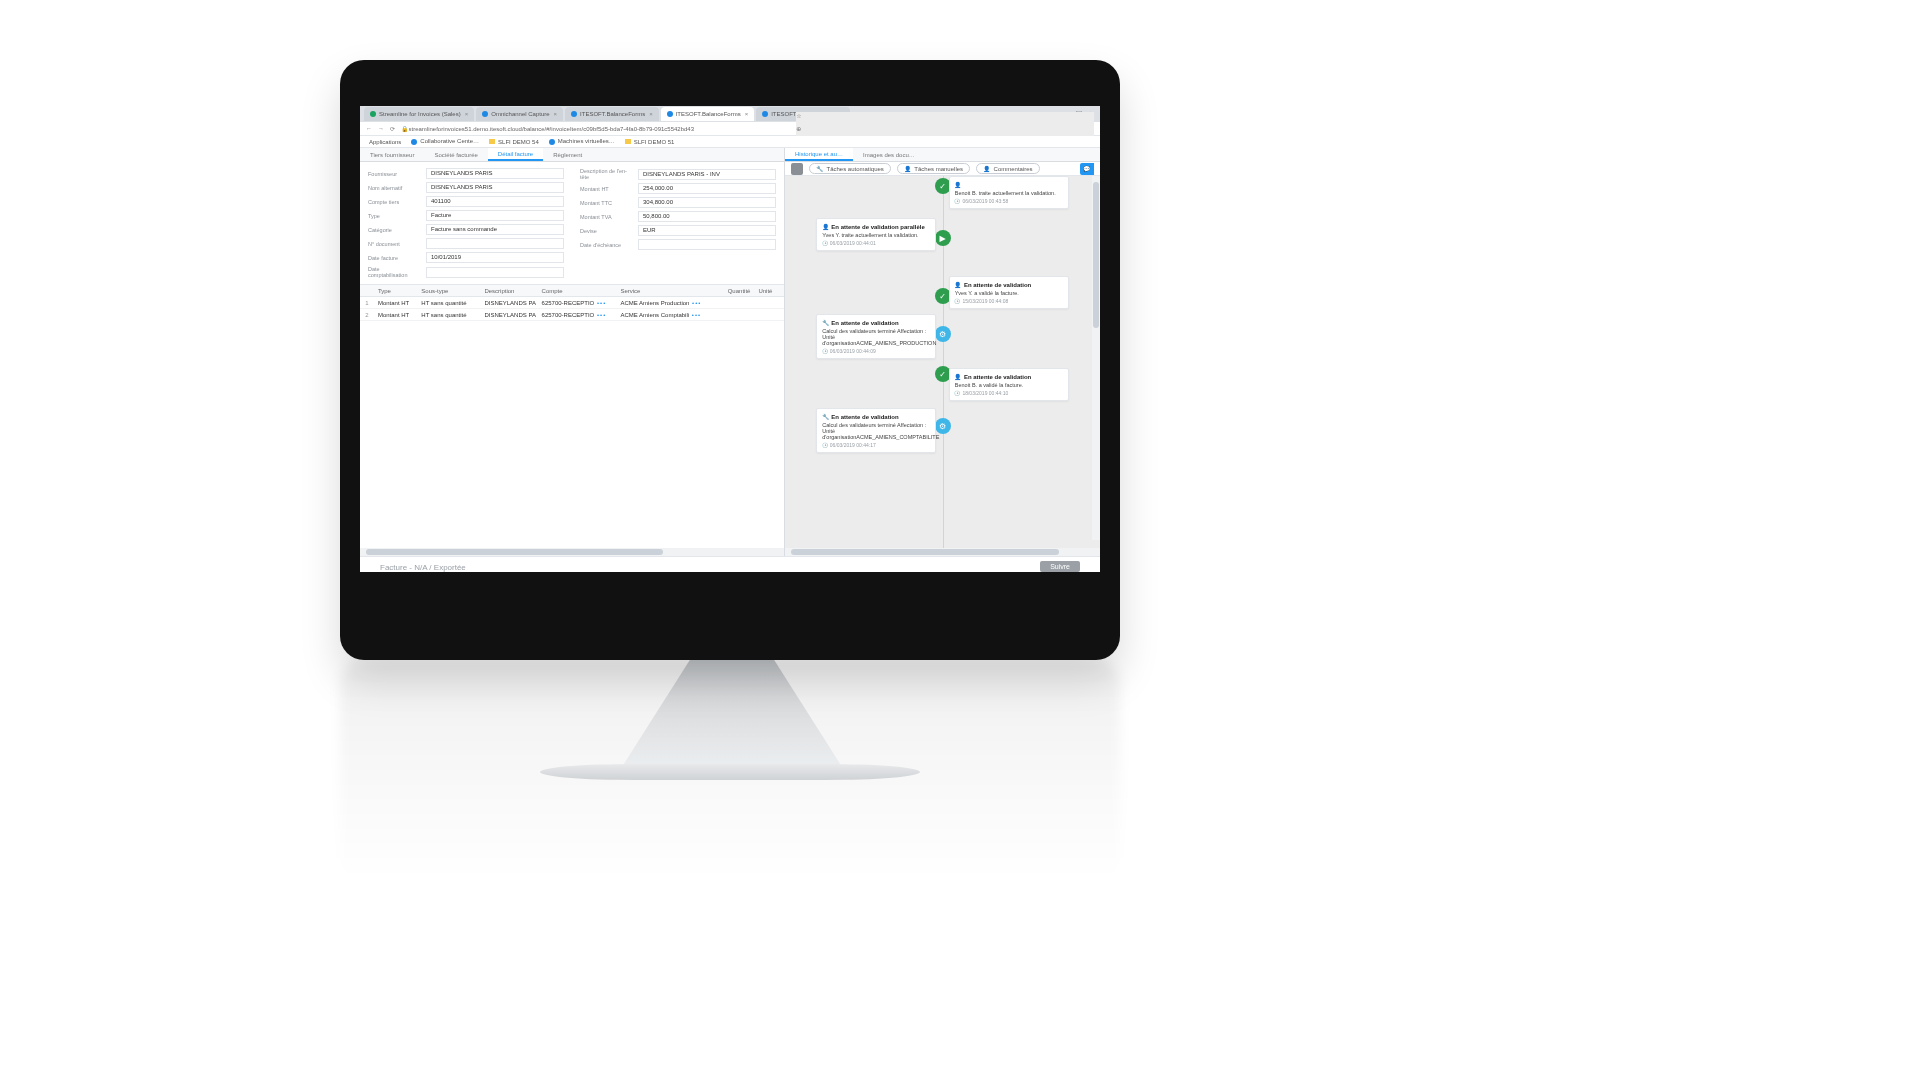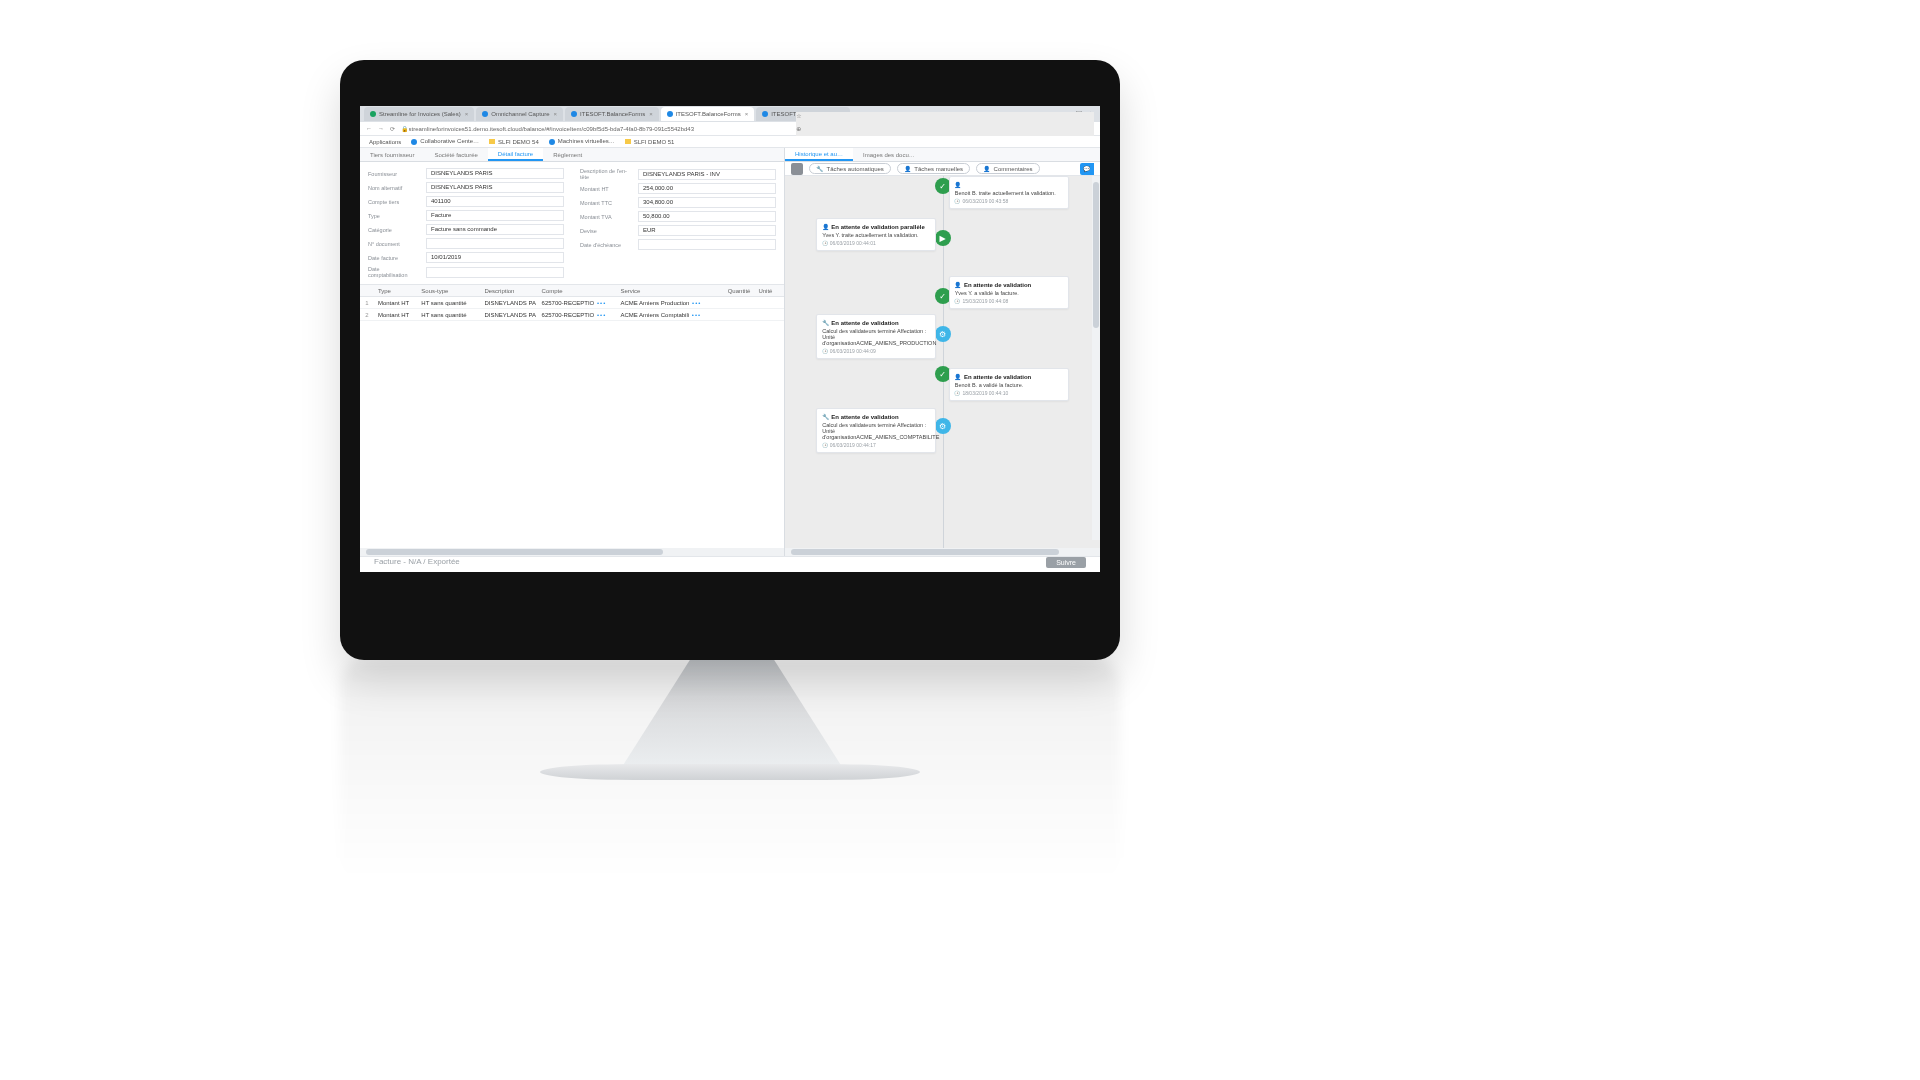--- a/index.html
+++ b/index.html
@@ -45,21 +45,21 @@
   .ghead{display:flex;background:#f7f8fa;color:#666;font-size:6px;border-bottom:1px solid #e3e6ea;height:12px;align-items:center}
   .cell{padding:0 4px;overflow:hidden;white-space:nowrap}
   .c0{width:14px;text-align:center;color:#999}
   .c1{width:44px}.c2{width:64px}.c3{width:58px}.c4{width:80px}.c5{width:100px}.c6{width:40px;text-align:right}.c7{width:30px}
   .grow{display:flex;height:12px;align-items:center;font-size:6px;border-bottom:1px solid #f0f2f4;color:#333}
   .dots{color:#2196f3;letter-spacing:1px}
 
   .hscroll{height:8px;background:#f0f2f4;position:relative}
   .hscroll .thumb{position:absolute;left:6px;top:1px;height:6px;width:70%;background:#cbd1d8;border-radius:3px}
 
-  .status{height:16px;background:#fff;border-top:1px solid #e3e6ea;display:flex;align-items:flex-start;padding:0 14px;font-size:8px;color:#9aa0a6}
+  .status{height:16px;background:#fff;border-top:1px solid #e3e6ea;display:flex;align-items:flex-end;padding:0 20px;font-size:8px;color:#9aa0a6}
   .status .btn{margin-left:auto;background:#9aa0a6;color:#fff;padding:2px 10px;border-radius:2px;font-size:7px}
 
   
   .rtabs{display:flex;height:14px;background:#f7f8fa;border-bottom:1px solid #d9dde2}
   .rtool{height:14px;background:#fff;display:flex;align-items:center;gap:6px;padding:0 6px;border-bottom:1px solid #e3e6ea;font-size:6px}
   .pill{border:1px solid #c9ced5;border-radius:8px;padding:1px 6px;display:flex;align-items:center;gap:3px;color:#555;white-space:nowrap}
   .sq{width:12px;height:12px;background:#8a8f96;border-radius:2px}
   .bluebtn{width:14px;height:12px;background:#2196f3;border-radius:2px 0 0 2px;margin-left:auto;display:flex;align-items:center;justify-content:center;color:#fff}
 
   .timeline{flex:1;overflow:hidden;position:relative;background:#ececec}

